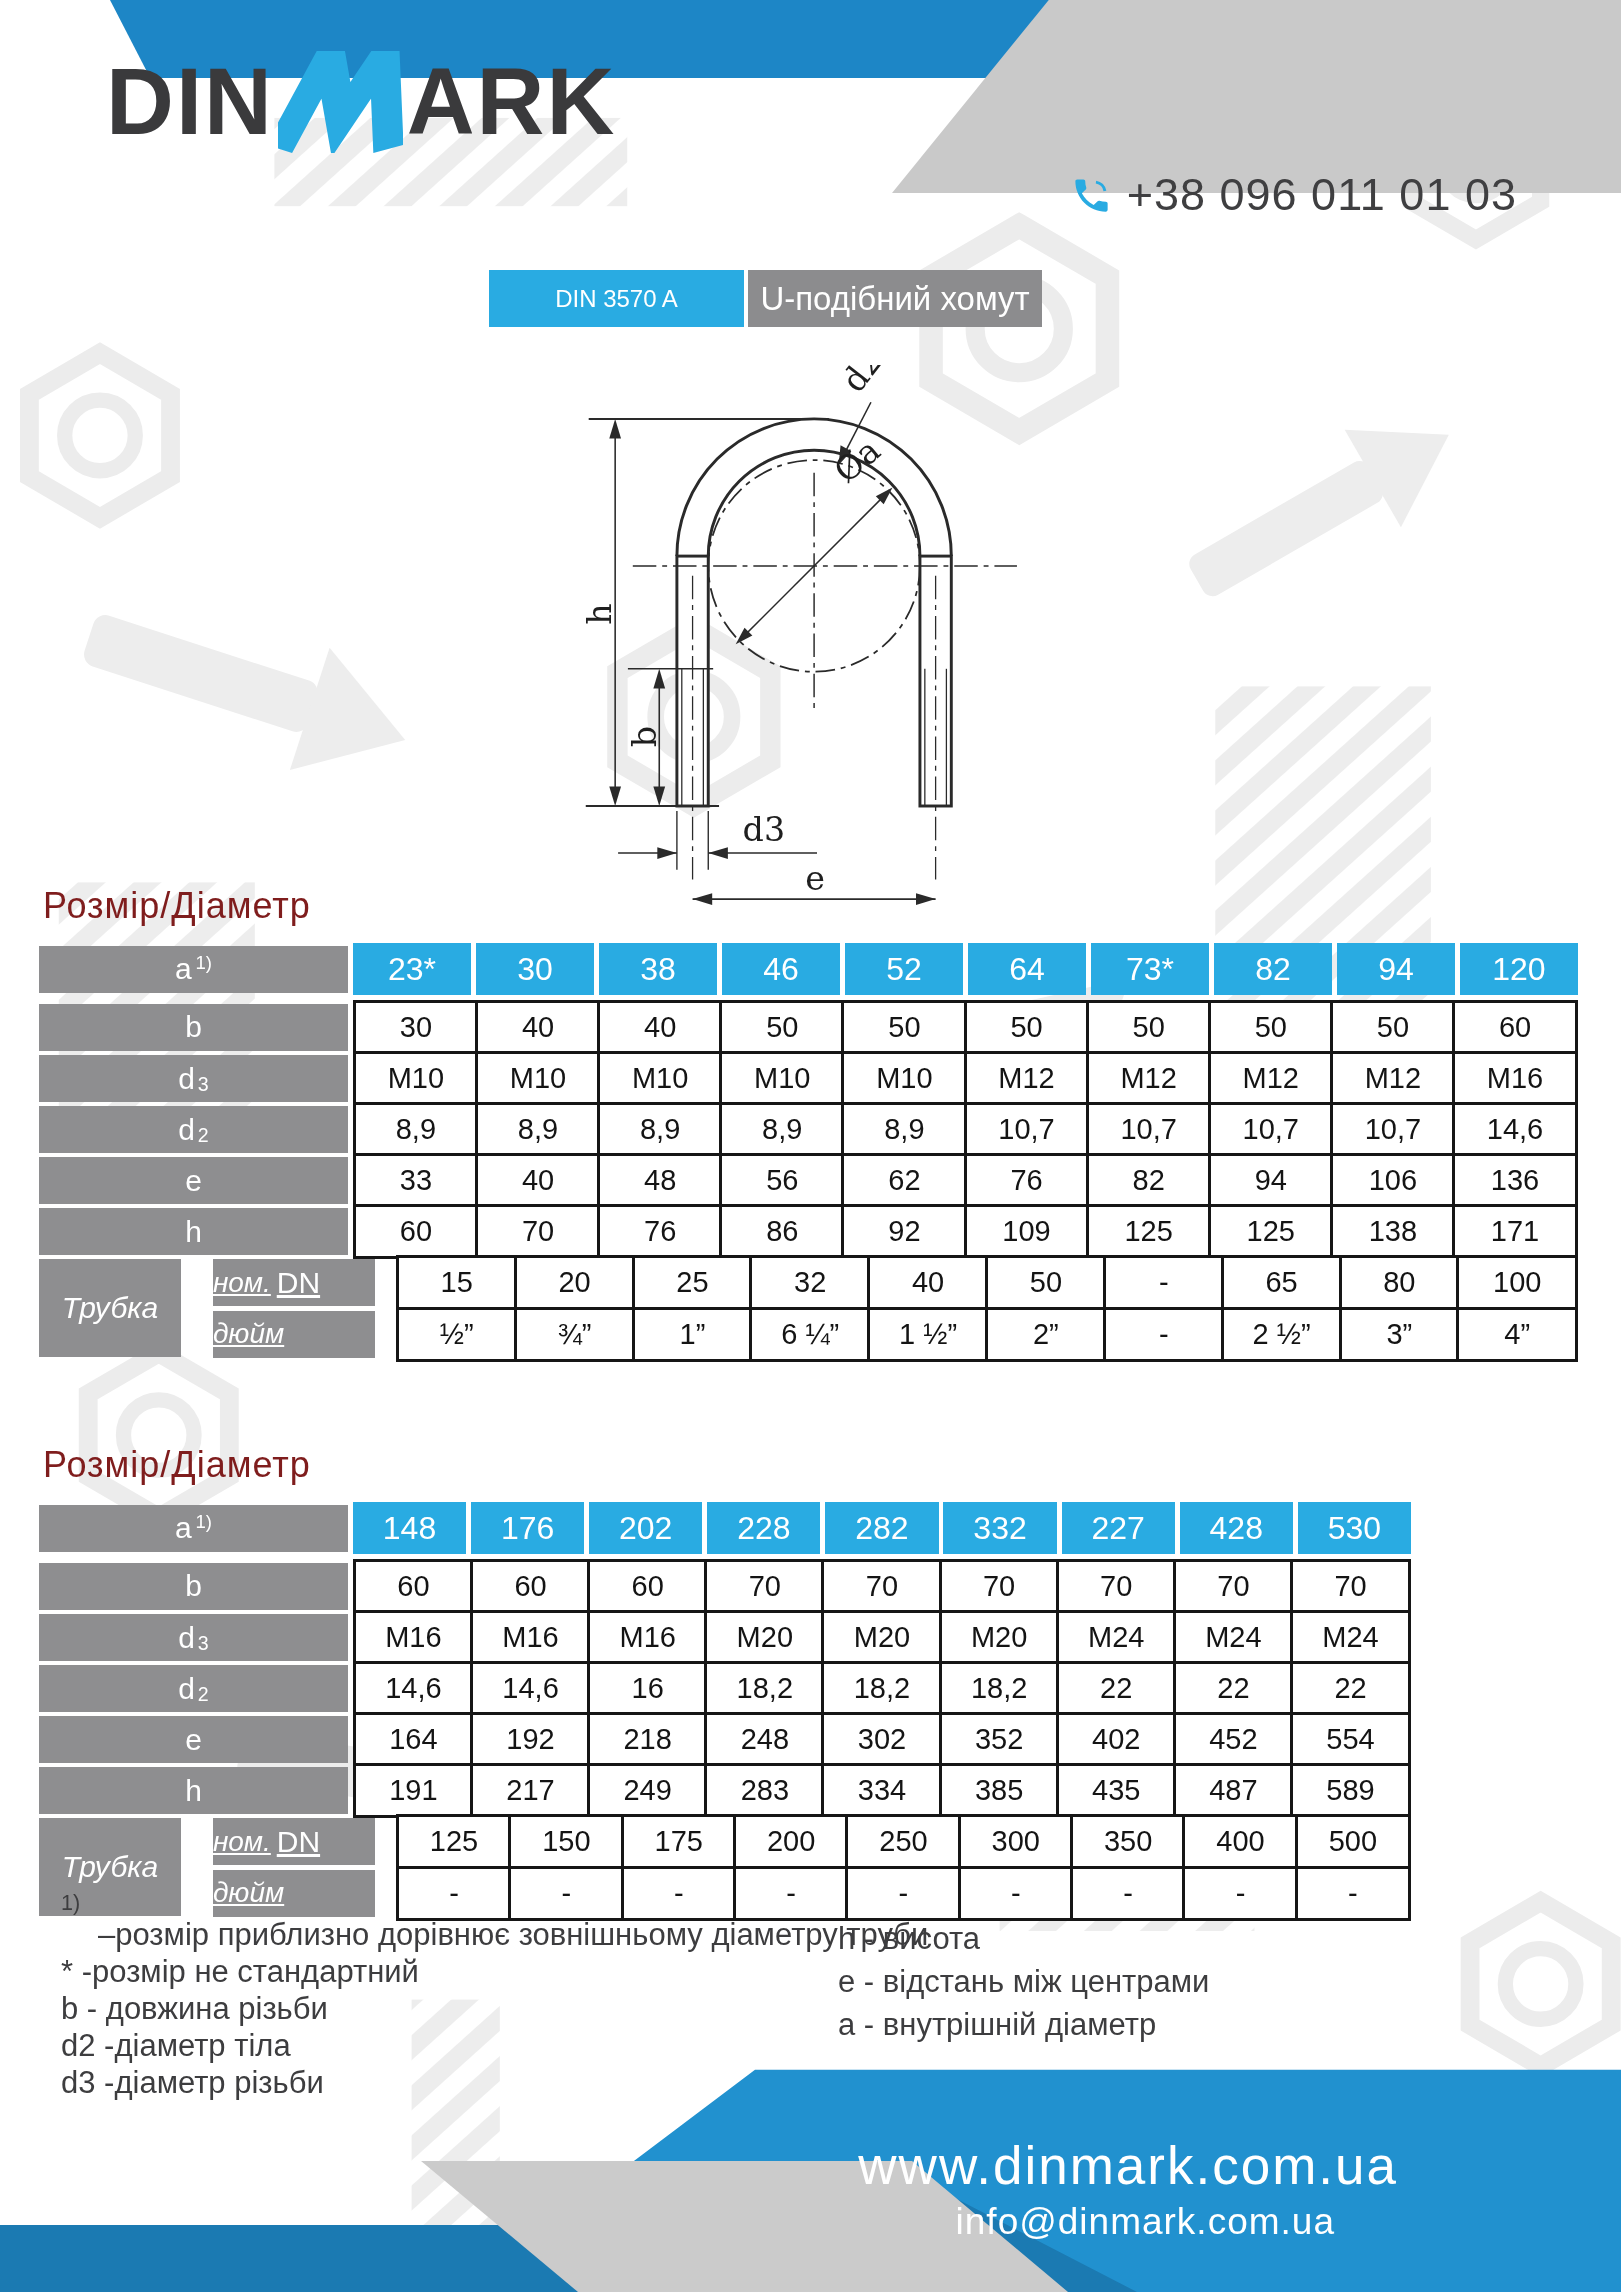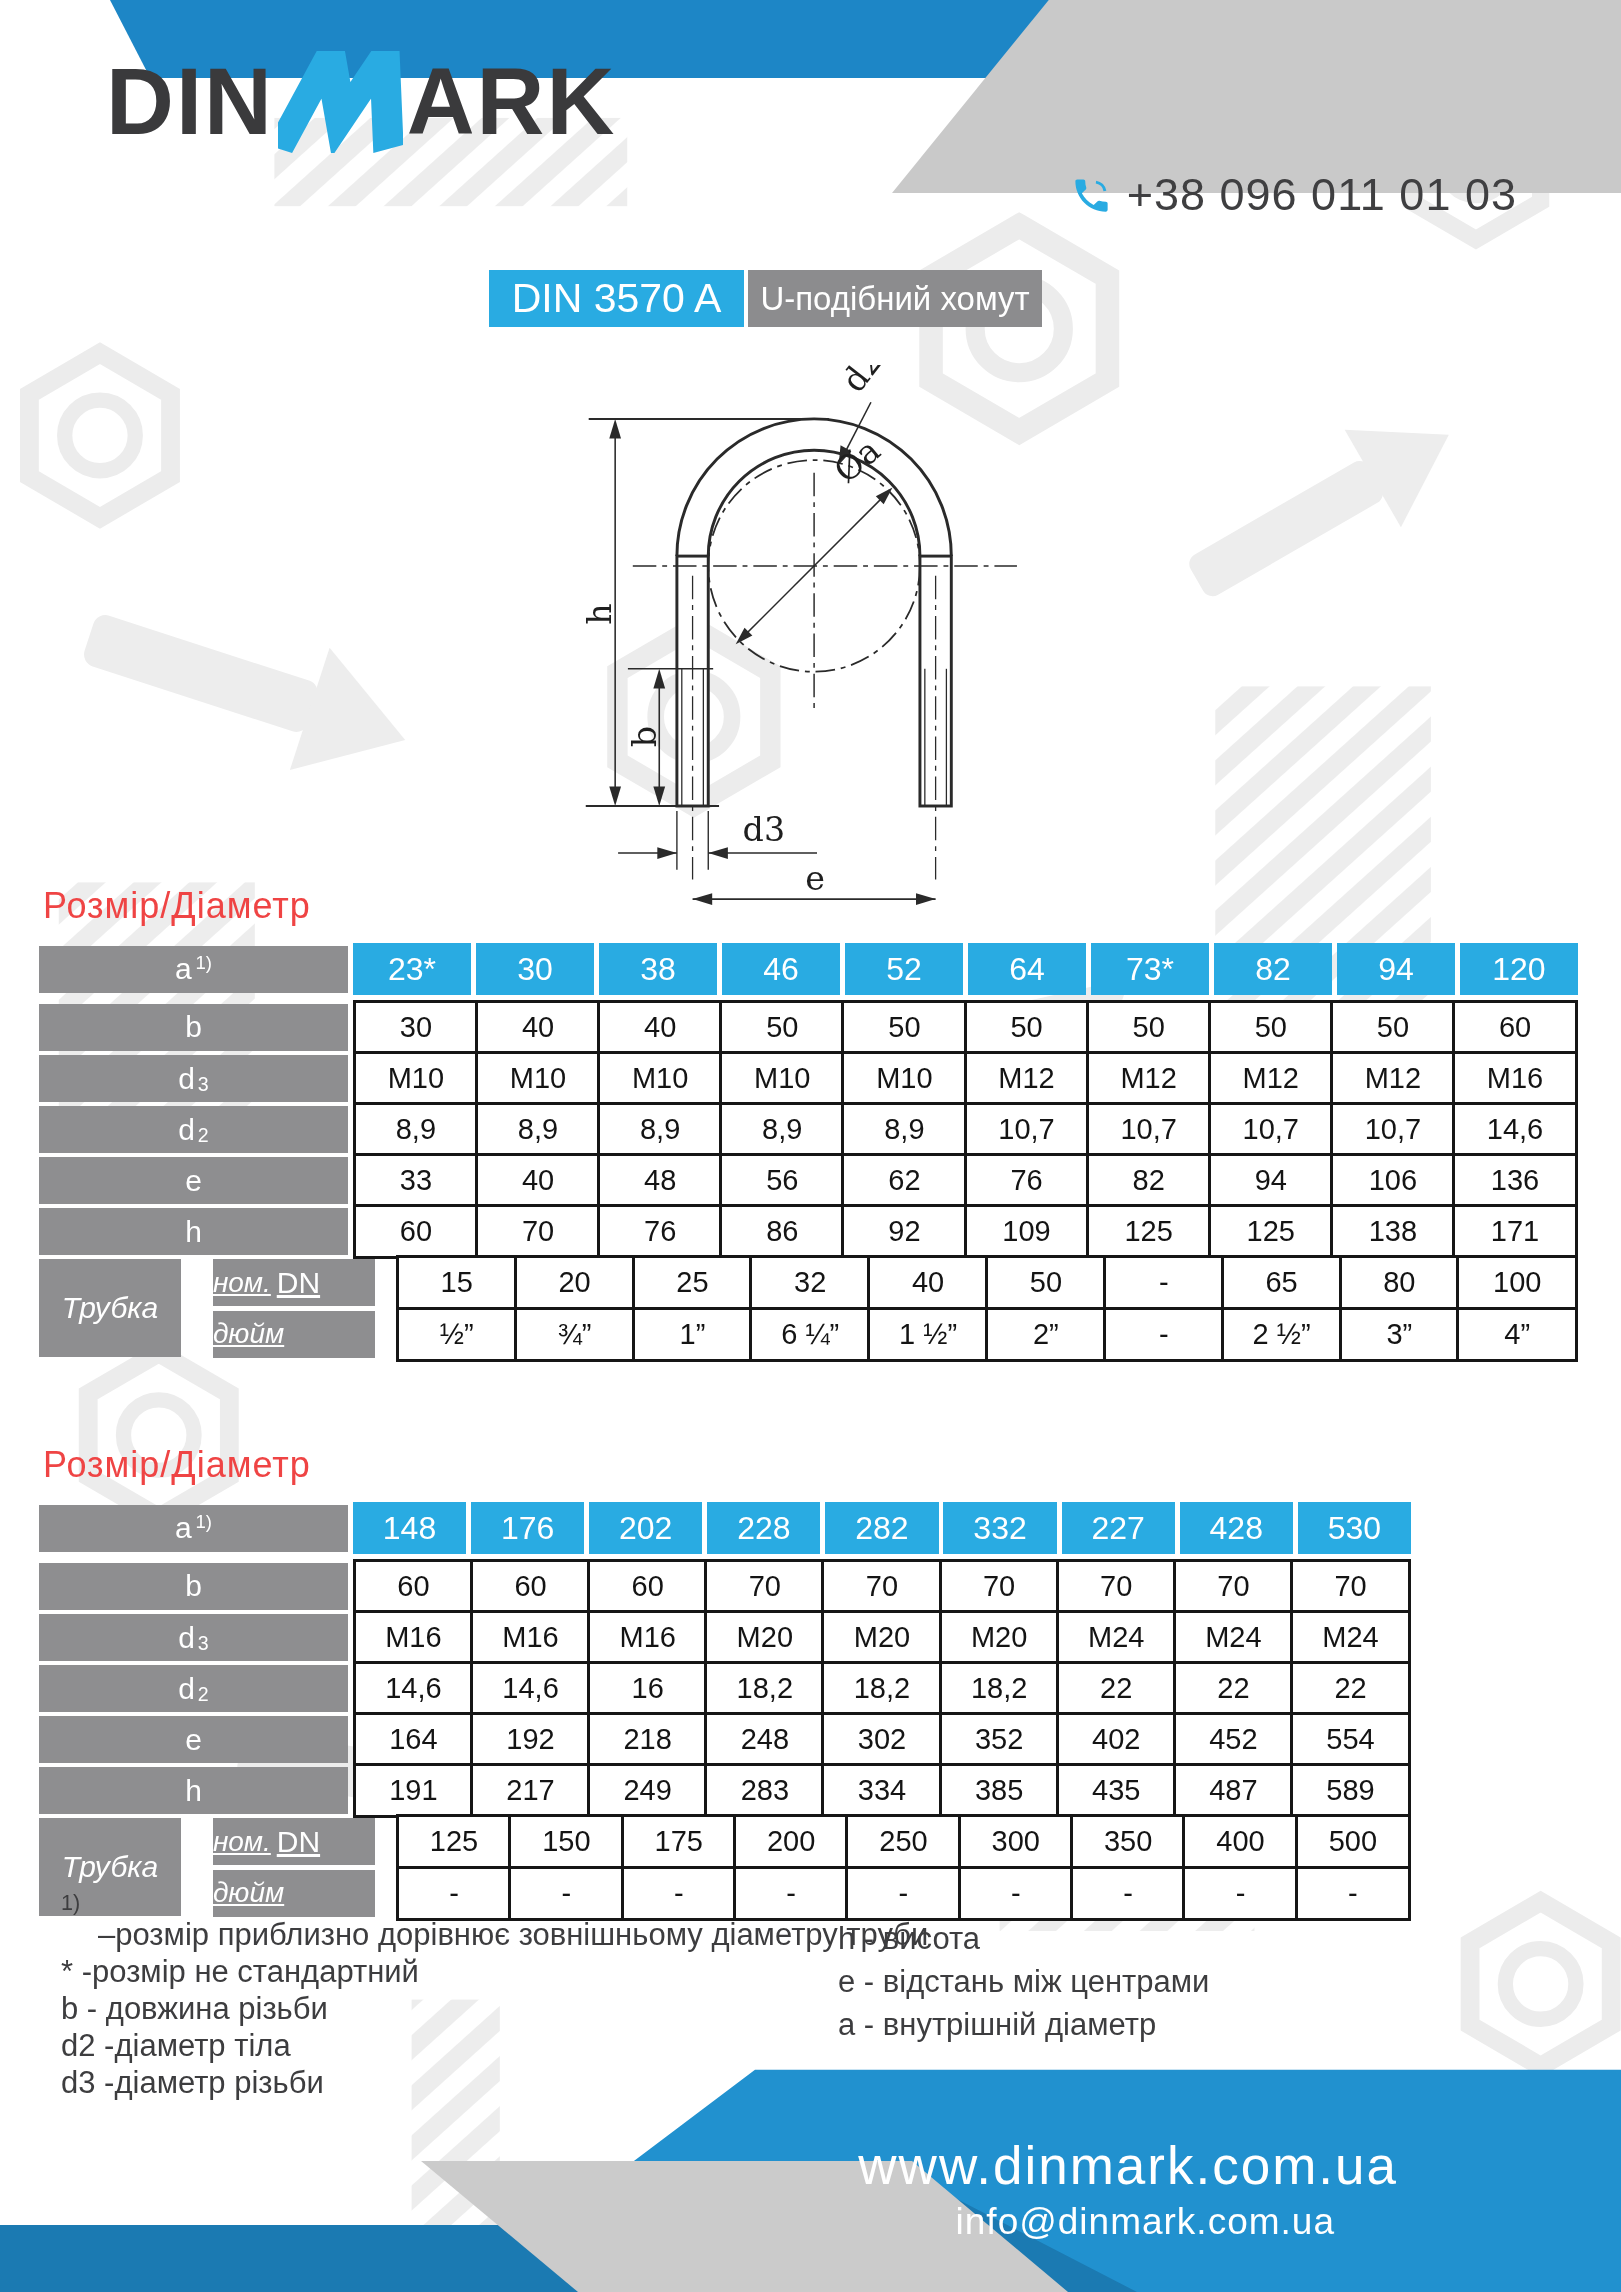--- a/index.html
+++ b/index.html
@@ -13,25 +13,25 @@
     clip-path:polygon(0 0,96.4% 0,100% 100%,3.6% 100%);}
   .band-gray{left:892px;top:0;width:729px;height:193px;background:#c9c9c9;
     clip-path:polygon(21.5% 0,100% 0,100% 100%,0 100%);}
   .logo{left:106px;top:47px;height:110px;display:flex;align-items:center;z-index:3;}
   .logo .part{font-size:94px;font-weight:bold;letter-spacing:2px;color:#3a3a3c;line-height:1;}
   .logo svg{margin:0 3.9px;}
   .phone{left:1070px;top:169px;display:flex;align-items:center;z-index:3;}
   .phone-num{font-size:45px;color:#3f3f41;margin-left:13.7px;letter-spacing:1px;}
   
   .banner-std{left:489px;top:270px;width:255px;height:57px;background:#29abe2;color:#fff;
-    display:flex;align-items:center;justify-content:center;font-size:41px;z-index:3;}
+    display:flex;align-items:center;justify-content:center;font-size:24px;z-index:3;}
   .banner-prod{left:748px;top:270px;width:294px;height:57px;background:#8c8c8e;color:#fff;
     display:flex;align-items:center;justify-content:center;font-size:33px;z-index:3;}
   
-  .sec-head{font-size:36px;color:#ef4444;letter-spacing:1px;z-index:3;text-align:right;}
+  .sec-head{font-size:36px;color:#7f1d1d;letter-spacing:1px;z-index:3;text-align:right;}
   
   .dtable{z-index:3;}
   .t-row{display:flex;height:55px;}
   .t-row.row-a{height:52px;margin-bottom:4.9px;}
   .t-row.data + .t-row.data{margin-top:-3.9px;}
   .t-label{width:309px;margin-right:4.9px;height:47px;align-self:center;background:#8e8e90;color:#fff;
     display:flex;align-items:center;justify-content:center;font-size:30px;}
   .t-label sup{font-size:18.6px;margin-left:3.9px;transform:translateY(-5.9px);}
   .t-label sub{font-size:19.6px;margin-left:2.9px;transform:translateY(5.9px);}
   .t-cells{flex:1;display:flex;min-width:0;}

